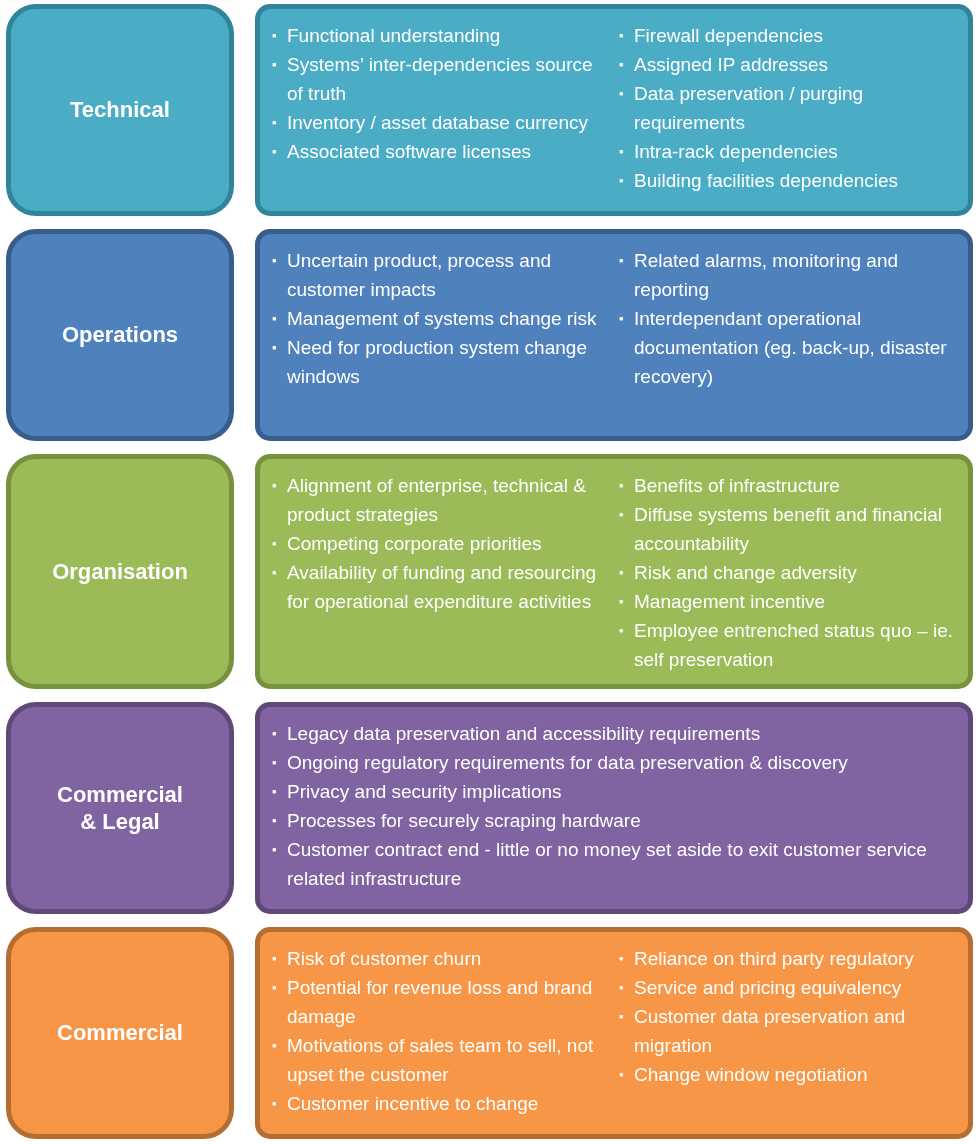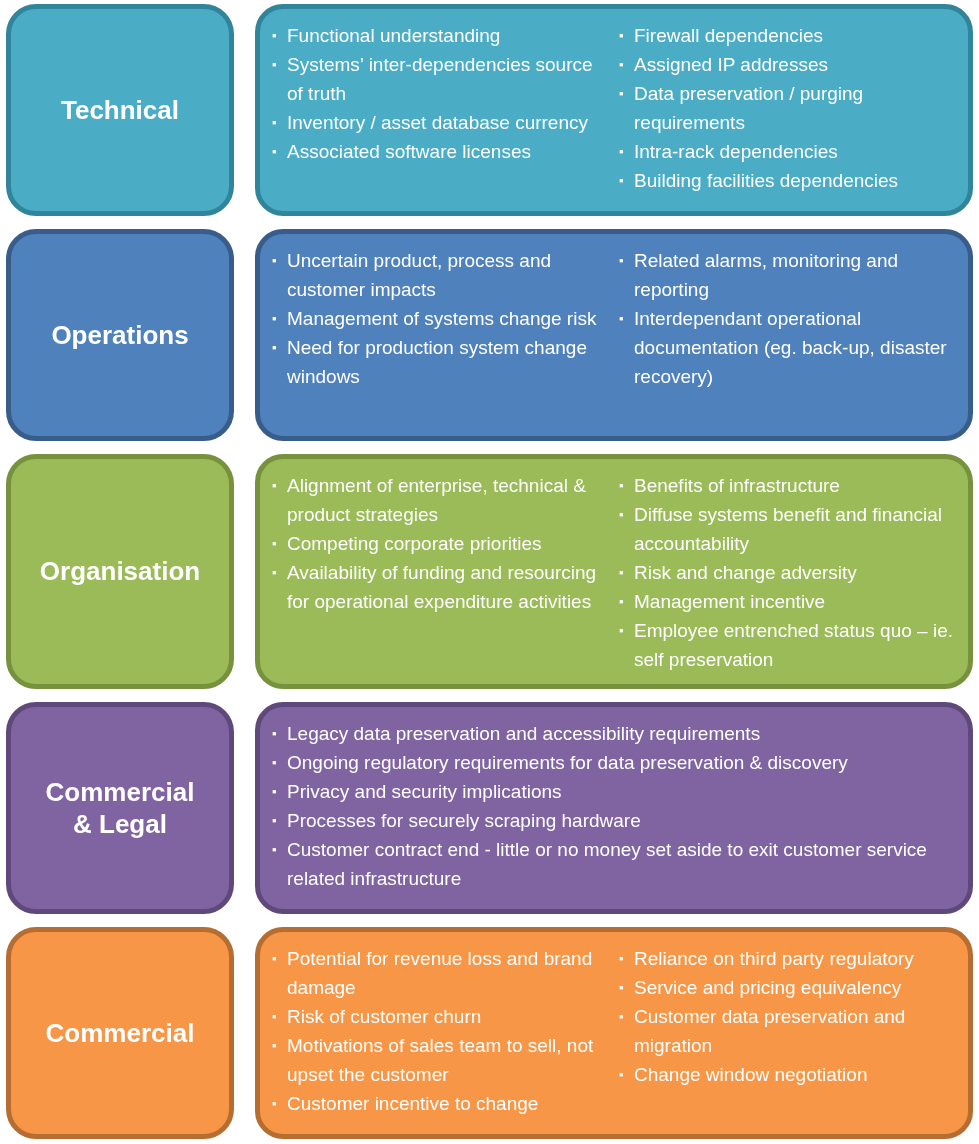--- a/index.html
+++ b/index.html
@@ -25,32 +25,32 @@
   .label-box {
     flex: 0 0 228px;
     background: var(--fill);
     border: 5px solid var(--border);
     border-radius: 30px;
     display: flex;
     align-items: center;
     justify-content: center;
     text-align: center;
     color: #ffffff;
-    font-size: 26px;
+    font-size: 22px;
     font-weight: bold;
     line-height: 1.25;
     padding: 8px 27px;
   }
   .label-box .label-text { display: inline-block; }
   .row.two-line-label .label-text { max-width: 12ch; }
   .content-box {
     flex: 1 1 auto;
     background: var(--fill);
     border: 5px solid var(--border);
-    border-radius: 28px;
+    border-radius: 15px;
     padding: 12px 14px 10px 12px;
     display: flex;
     gap: 12px;
   }
   .bullet-col {
     flex: 1 1 50%;
     list-style: none;
     color: #ffffff;
     font-size: 19px;
     line-height: 29px;
@@ -144,22 +144,22 @@
         </ul>
     </div>
   </div>
 
   <div class="row" style="--fill: #F79646; --border: #B66D31;">
     <div class="label-box">
       <span class="label-text">Commercial</span>
     </div>
     <div class="content-box">
       <ul class="bullet-col">
+          <li>Risk of customer churn</li>
           <li>Potential for revenue loss and brand damage</li>
-          <li>Risk of customer churn</li>
           <li>Motivations of sales team to sell, not upset the customer</li>
           <li>Customer incentive to change</li>
         </ul>
       <ul class="bullet-col">
           <li>Reliance on third party regulatory</li>
           <li>Service and pricing equivalency</li>
           <li>Customer data preservation and migration</li>
           <li>Change window negotiation</li>
         </ul>
     </div>

